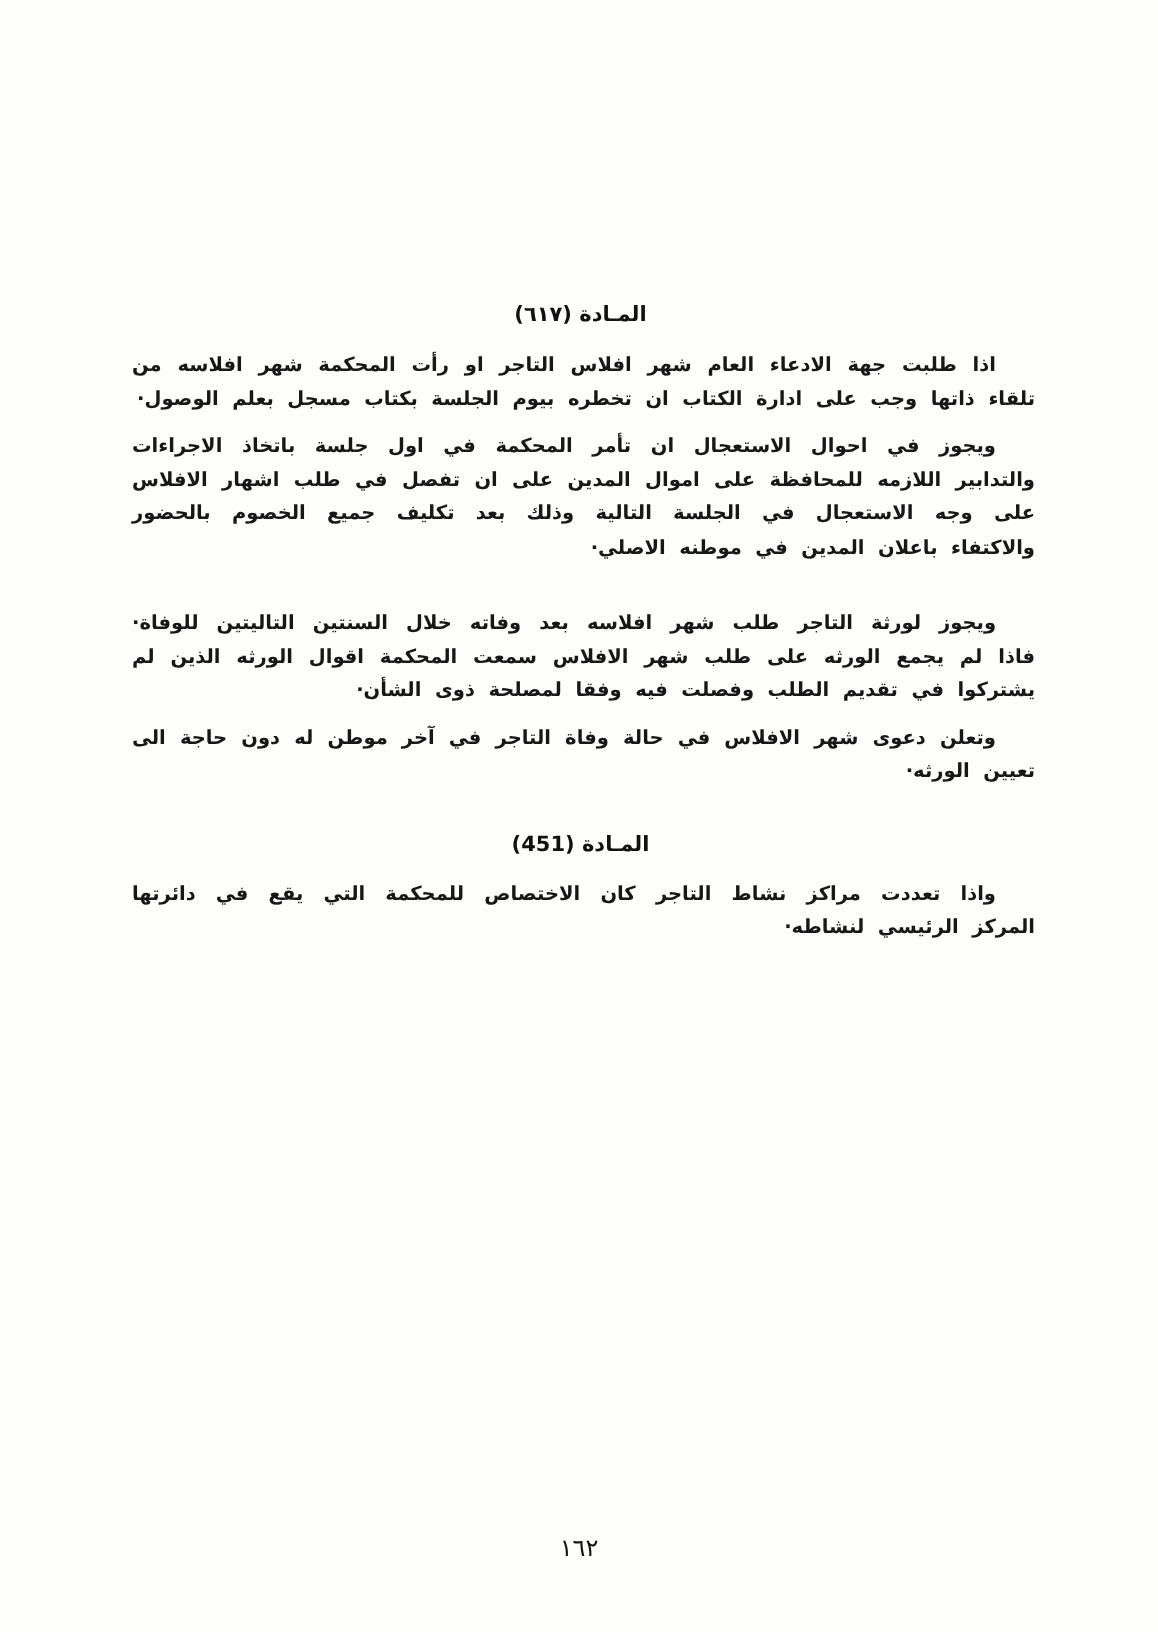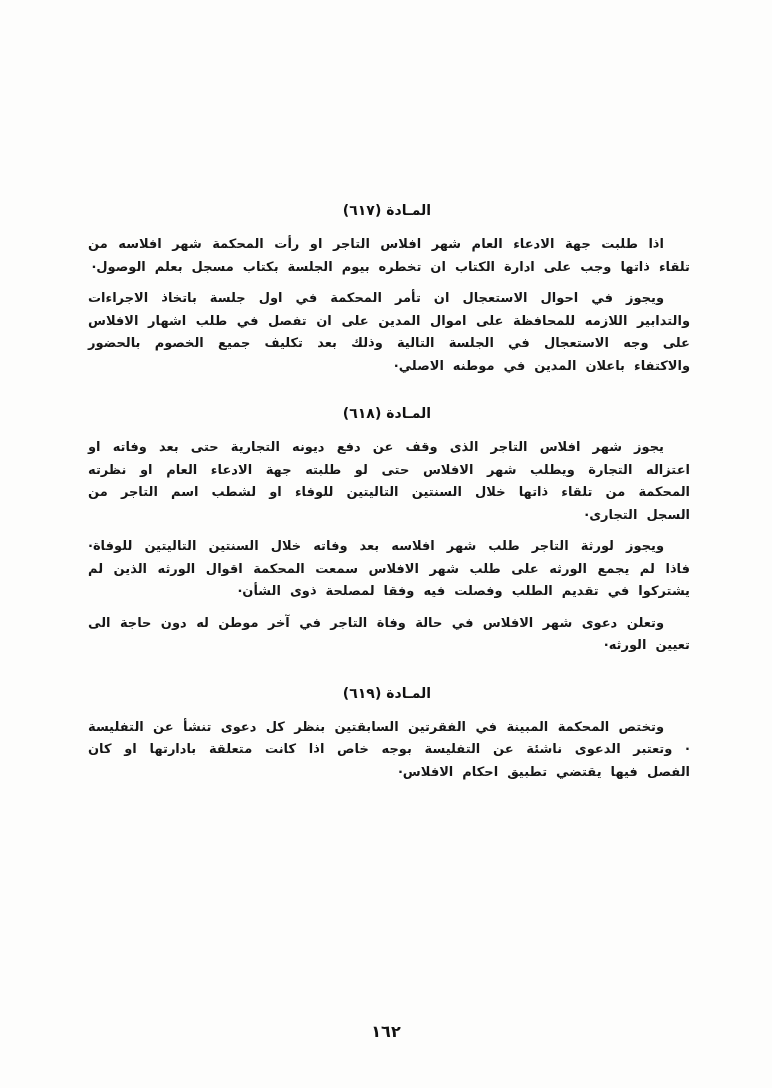--- a/index.html
+++ b/index.html
@@ -46,47 +46,45 @@
     color: #171717;
   }
   .para:last-child { margin-bottom: 0; }
   .page-number {
     position: absolute;
     top: 1022px;
     left: 0;
     width: 772px;
     text-align: center;
     font-size: 16px;
-    font-weight: bold;
+    font-weight: normal;
     direction: rtl;
     color: #111;
   }
 </style>
 </head>
 <body>
 
 <div class="scan-page">
 
   <div class="text-block">
 
     <section class="article">
       <h2 class="article-heading">المـادة (٦١٧)</h2>
       <p class="para">اذا طلبت جهة الادعاء العام شهر افلاس التاجر او رأت المحكمة شهر افلاسه من تلقاء ذاتها وجب على ادارة الكتاب ان تخطره بيوم الجلسة بكتاب مسجل بعلم الوصول·</p>
       <p class="para">ويجوز في احوال الاستعجال ان تأمر المحكمة في اول جلسة باتخاذ الاجراءات والتدابير اللازمه للمحافظة على اموال المدين على ان تفصل في طلب اشهار الافلاس على وجه الاستعجال في الجلسة التالية وذلك بعد تكليف جميع الخصوم بالحضور والاكتفاء باعلان المدين في موطنه الاصلي·</p>
     </section>
 
     <section class="article">
-      <h2 class="article-heading">المـادة (٦١٨)</h2>
-      <p class="para">يجوز شهر افلاس التاجر الذى وقف عن دفع ديونه التجارية حتى بعد وفاته او اعتزاله التجارة ويطلب شهر الافلاس حتى لو طلبته جهة الادعاء العام او نظرته المحكمة من تلقاء ذاتها خلال السنتين التاليتين للوفاء او لشطب اسم التاجر من السجل التجارى·</p>
       <p class="para">ويجوز لورثة التاجر طلب شهر افلاسه بعد وفاته خلال السنتين التاليتين للوفاة· فاذا لم يجمع الورثه على طلب شهر الافلاس سمعت المحكمة اقوال الورثه الذين لم يشتركوا في تقديم الطلب وفصلت فيه وفقا لمصلحة ذوى الشأن·</p>
       <p class="para">وتعلن دعوى شهر الافلاس في حالة وفاة التاجر في آخر موطن له دون حاجة الى تعيين الورثه·</p>
     </section>
 
     <section class="article">
-      <h2 class="article-heading">المـادة (٦١٩)</h2>
-      <p class="para">وتختص المحكمة المبينة في الفقرتين السابقتين بنظر كل دعوى تنشأ عن التفليسة · وتعتبر الدعوى ناشئة عن التفليسة بوجه خاص اذا كانت متعلقة بادارتها او كان الفصل فيها يقتضي تطبيق احكام الافلاس·</p>
+      <h2 class="article-heading">المـادة (451)</h2>
+      <p class="para">واذا تعددت مراكز نشاط التاجر كان الاختصاص للمحكمة التي يقع في دائرتها المركز الرئيسي لنشاطه·</p>
     </section>
 
   </div>
 
   <div class="page-number">١٦٢</div>
 
 </div>
 
 </body></html>

